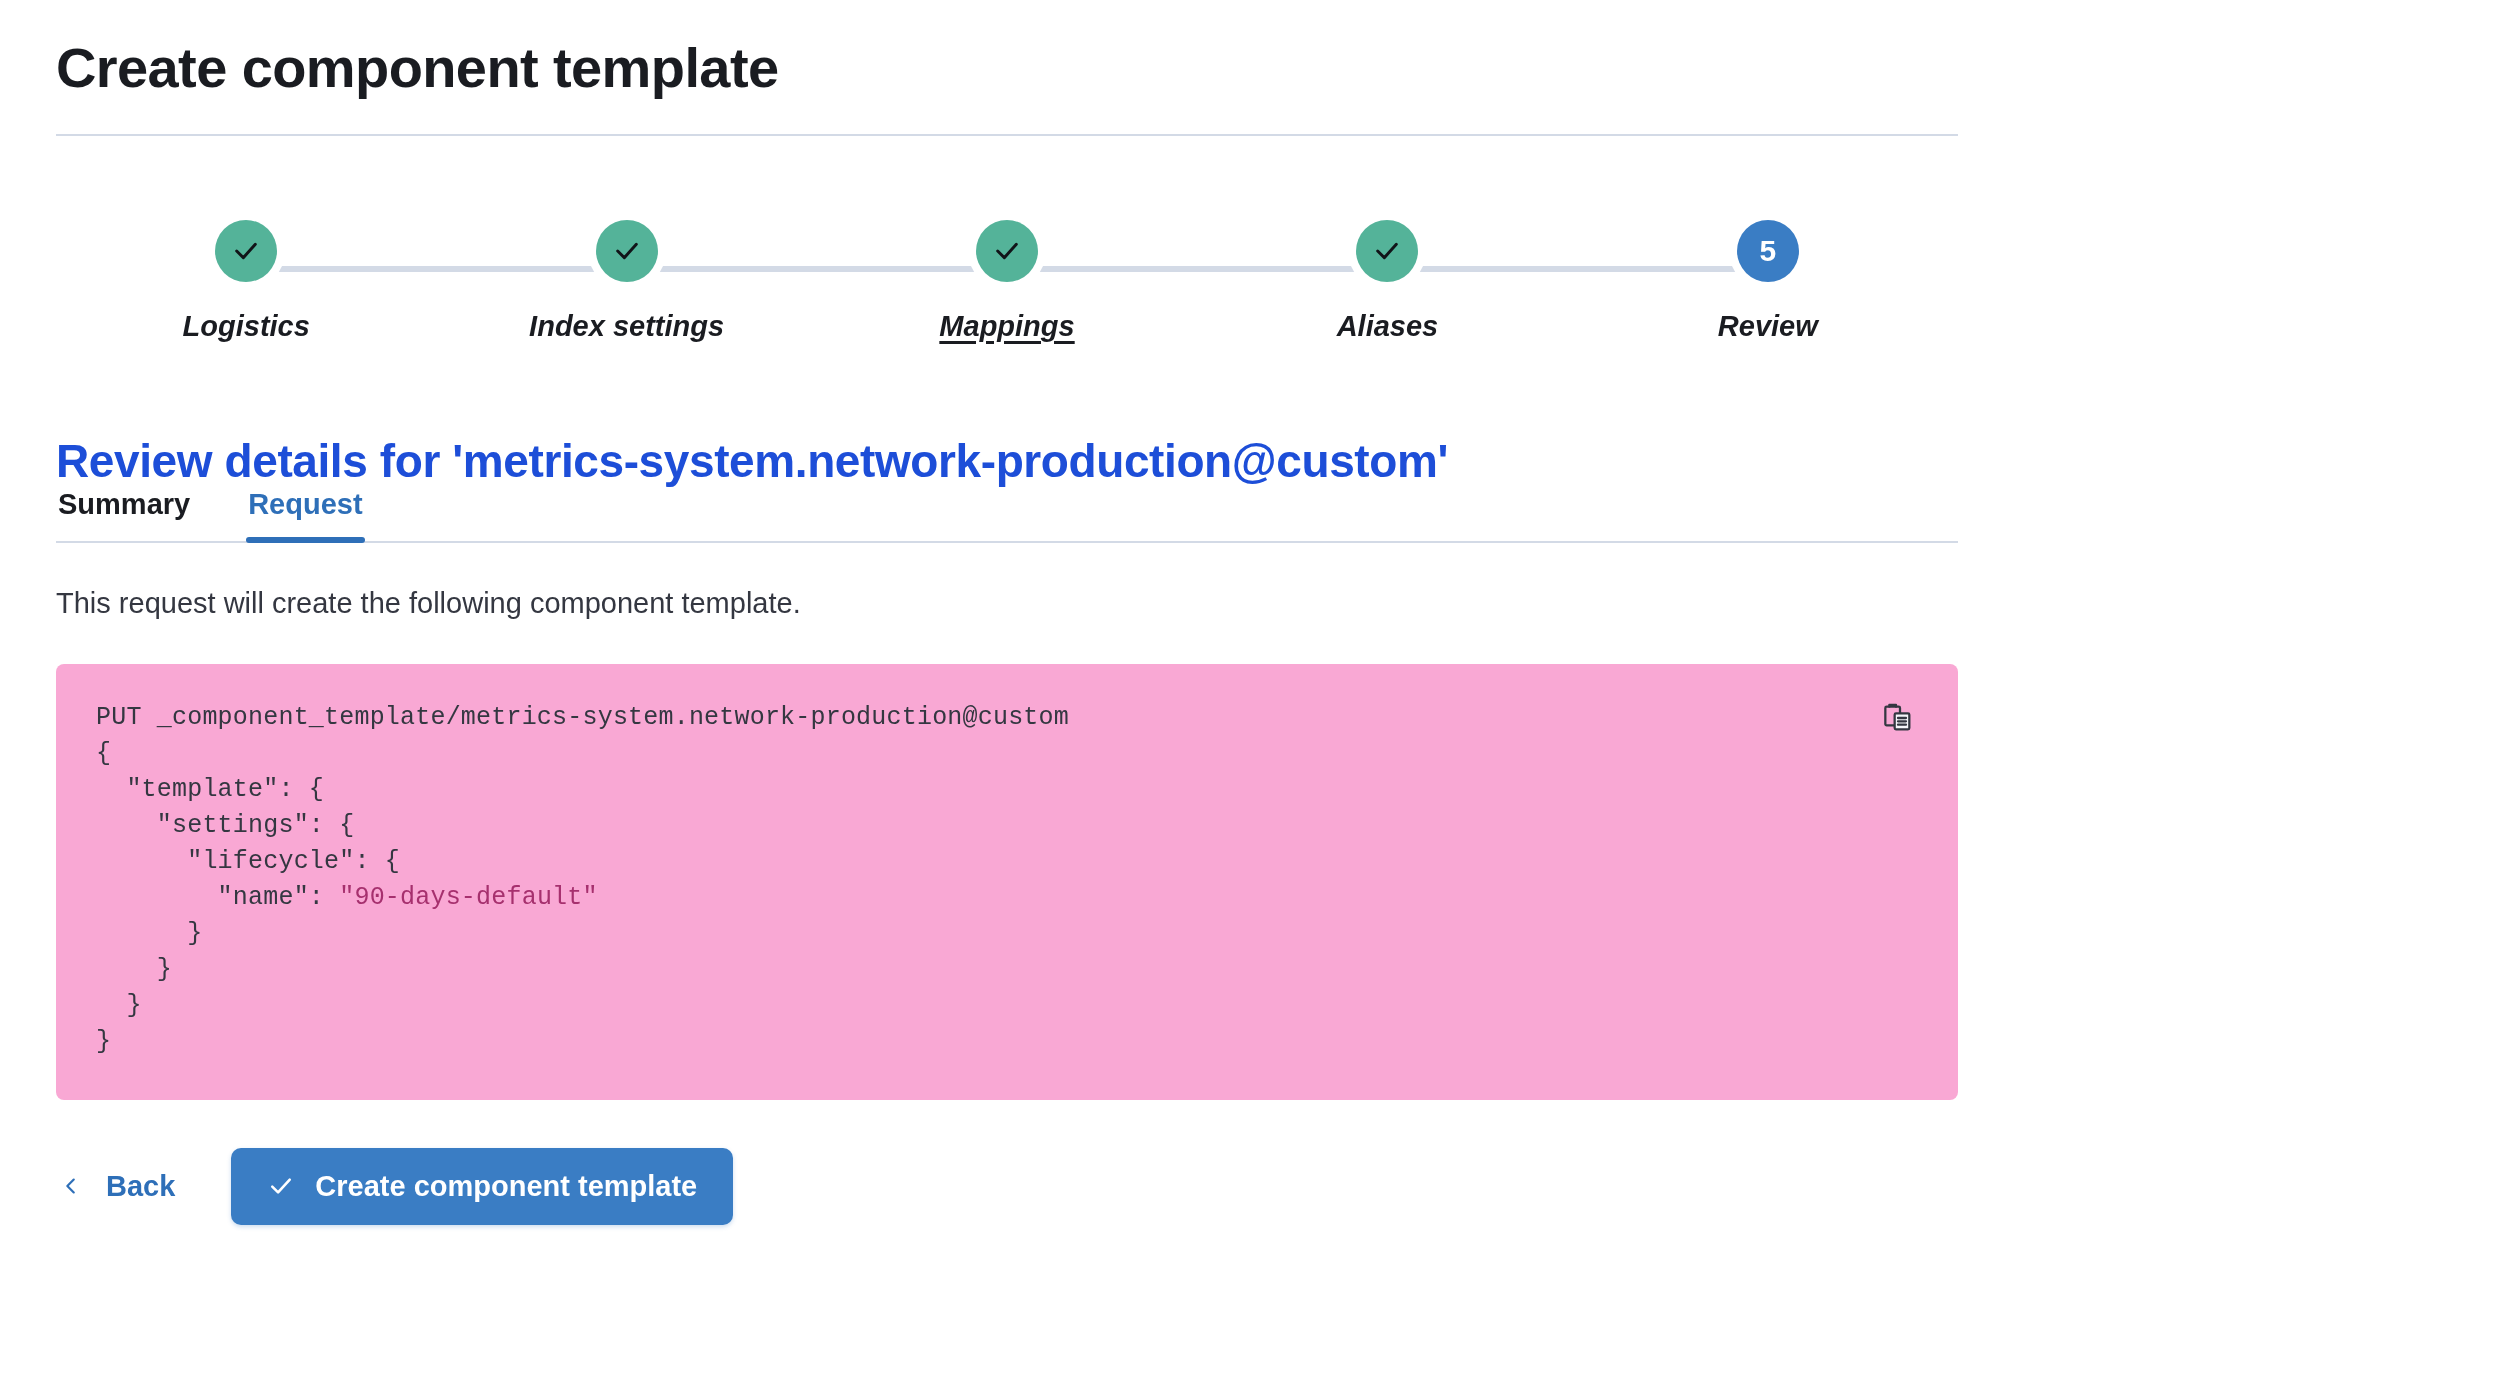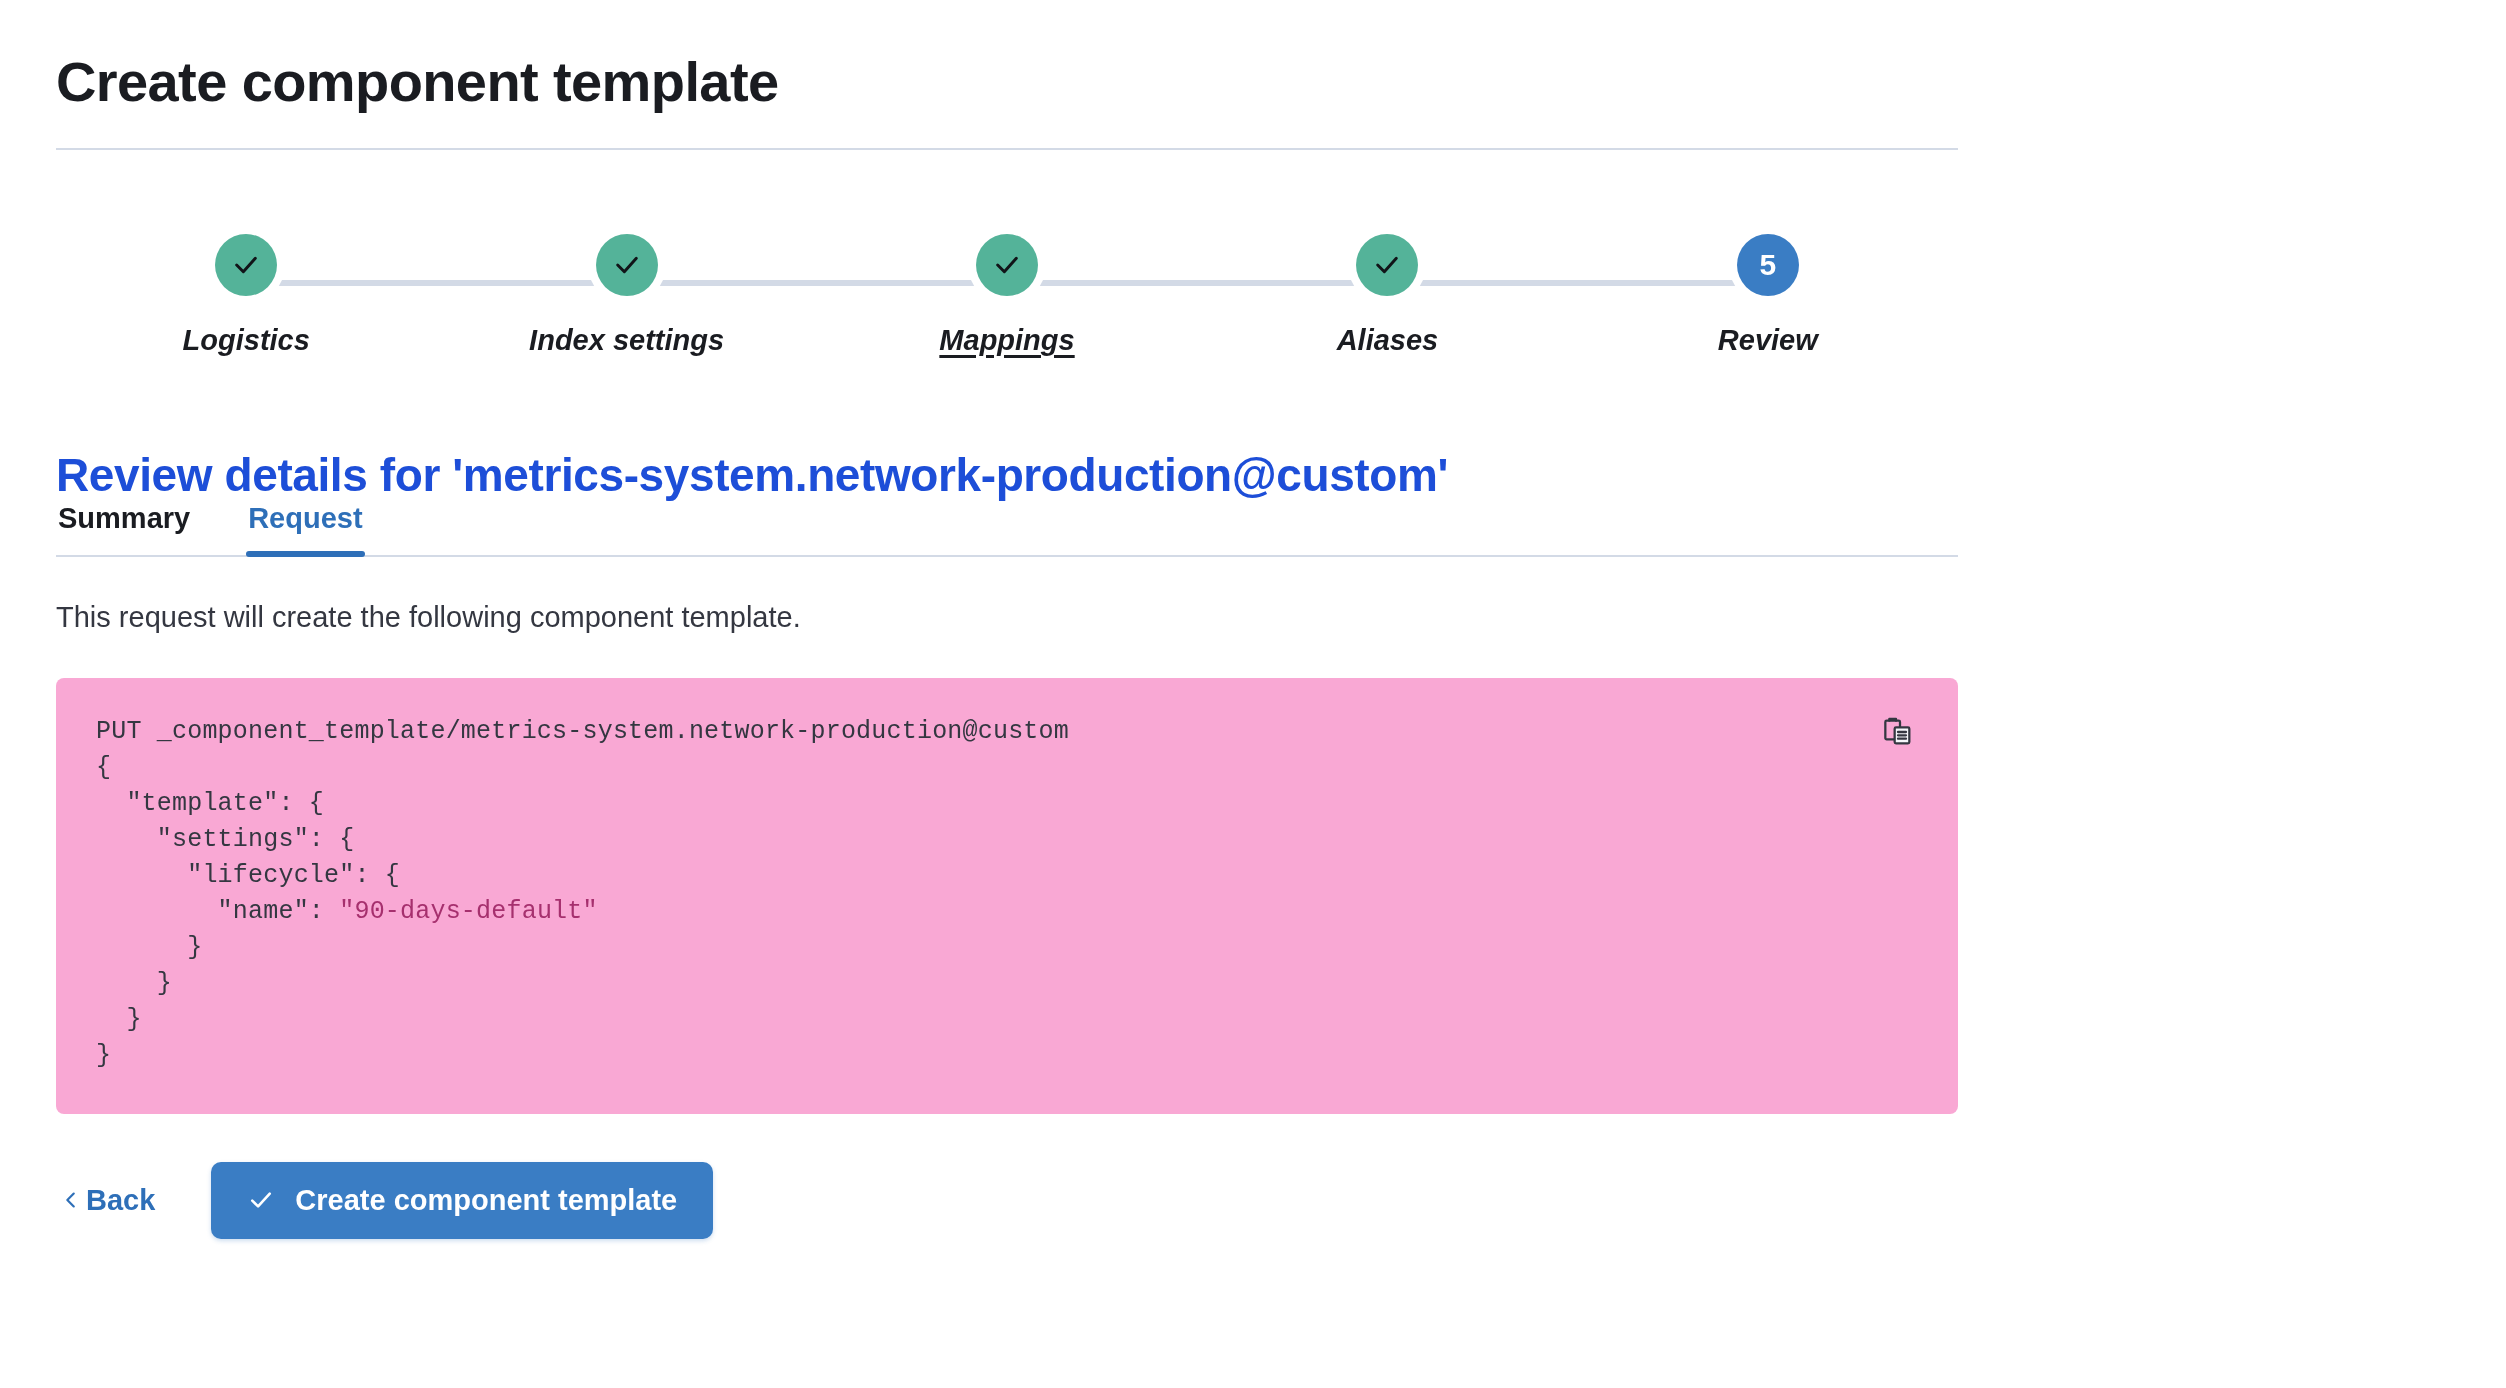--- a/index.html
+++ b/index.html
@@ -13,21 +13,21 @@
     height: 1388px;
     font-family: "Liberation Sans", sans-serif;
     color: #1A1C21;
     overflow: hidden;
   }
 
   .page {
     position: relative;
     width: 2014px;
     height: 1388px;
-    padding: 14px 56px;
+    padding: 0 56px;
   }
 
   
   .page-title {
     font-size: 56px;
     font-weight: 700;
     letter-spacing: -0.6px;
     color: #1A1C21;
     margin: 0;
     padding-top: 36px;
@@ -184,21 +184,21 @@
   
   .actions {
     display: flex;
     align-items: center;
     gap: 52px;
     margin-top: 48px;
   }
   .back-link {
     display: flex;
     align-items: center;
-    gap: 4px;
+    gap: 24px;
     font-size: 29px;
     font-weight: 700;
     color: #2E6FB8;
     cursor: pointer;
     background: none;
     border: none;
     font-family: inherit;
     padding: 8px 4px;
   }
   .primary-btn {

